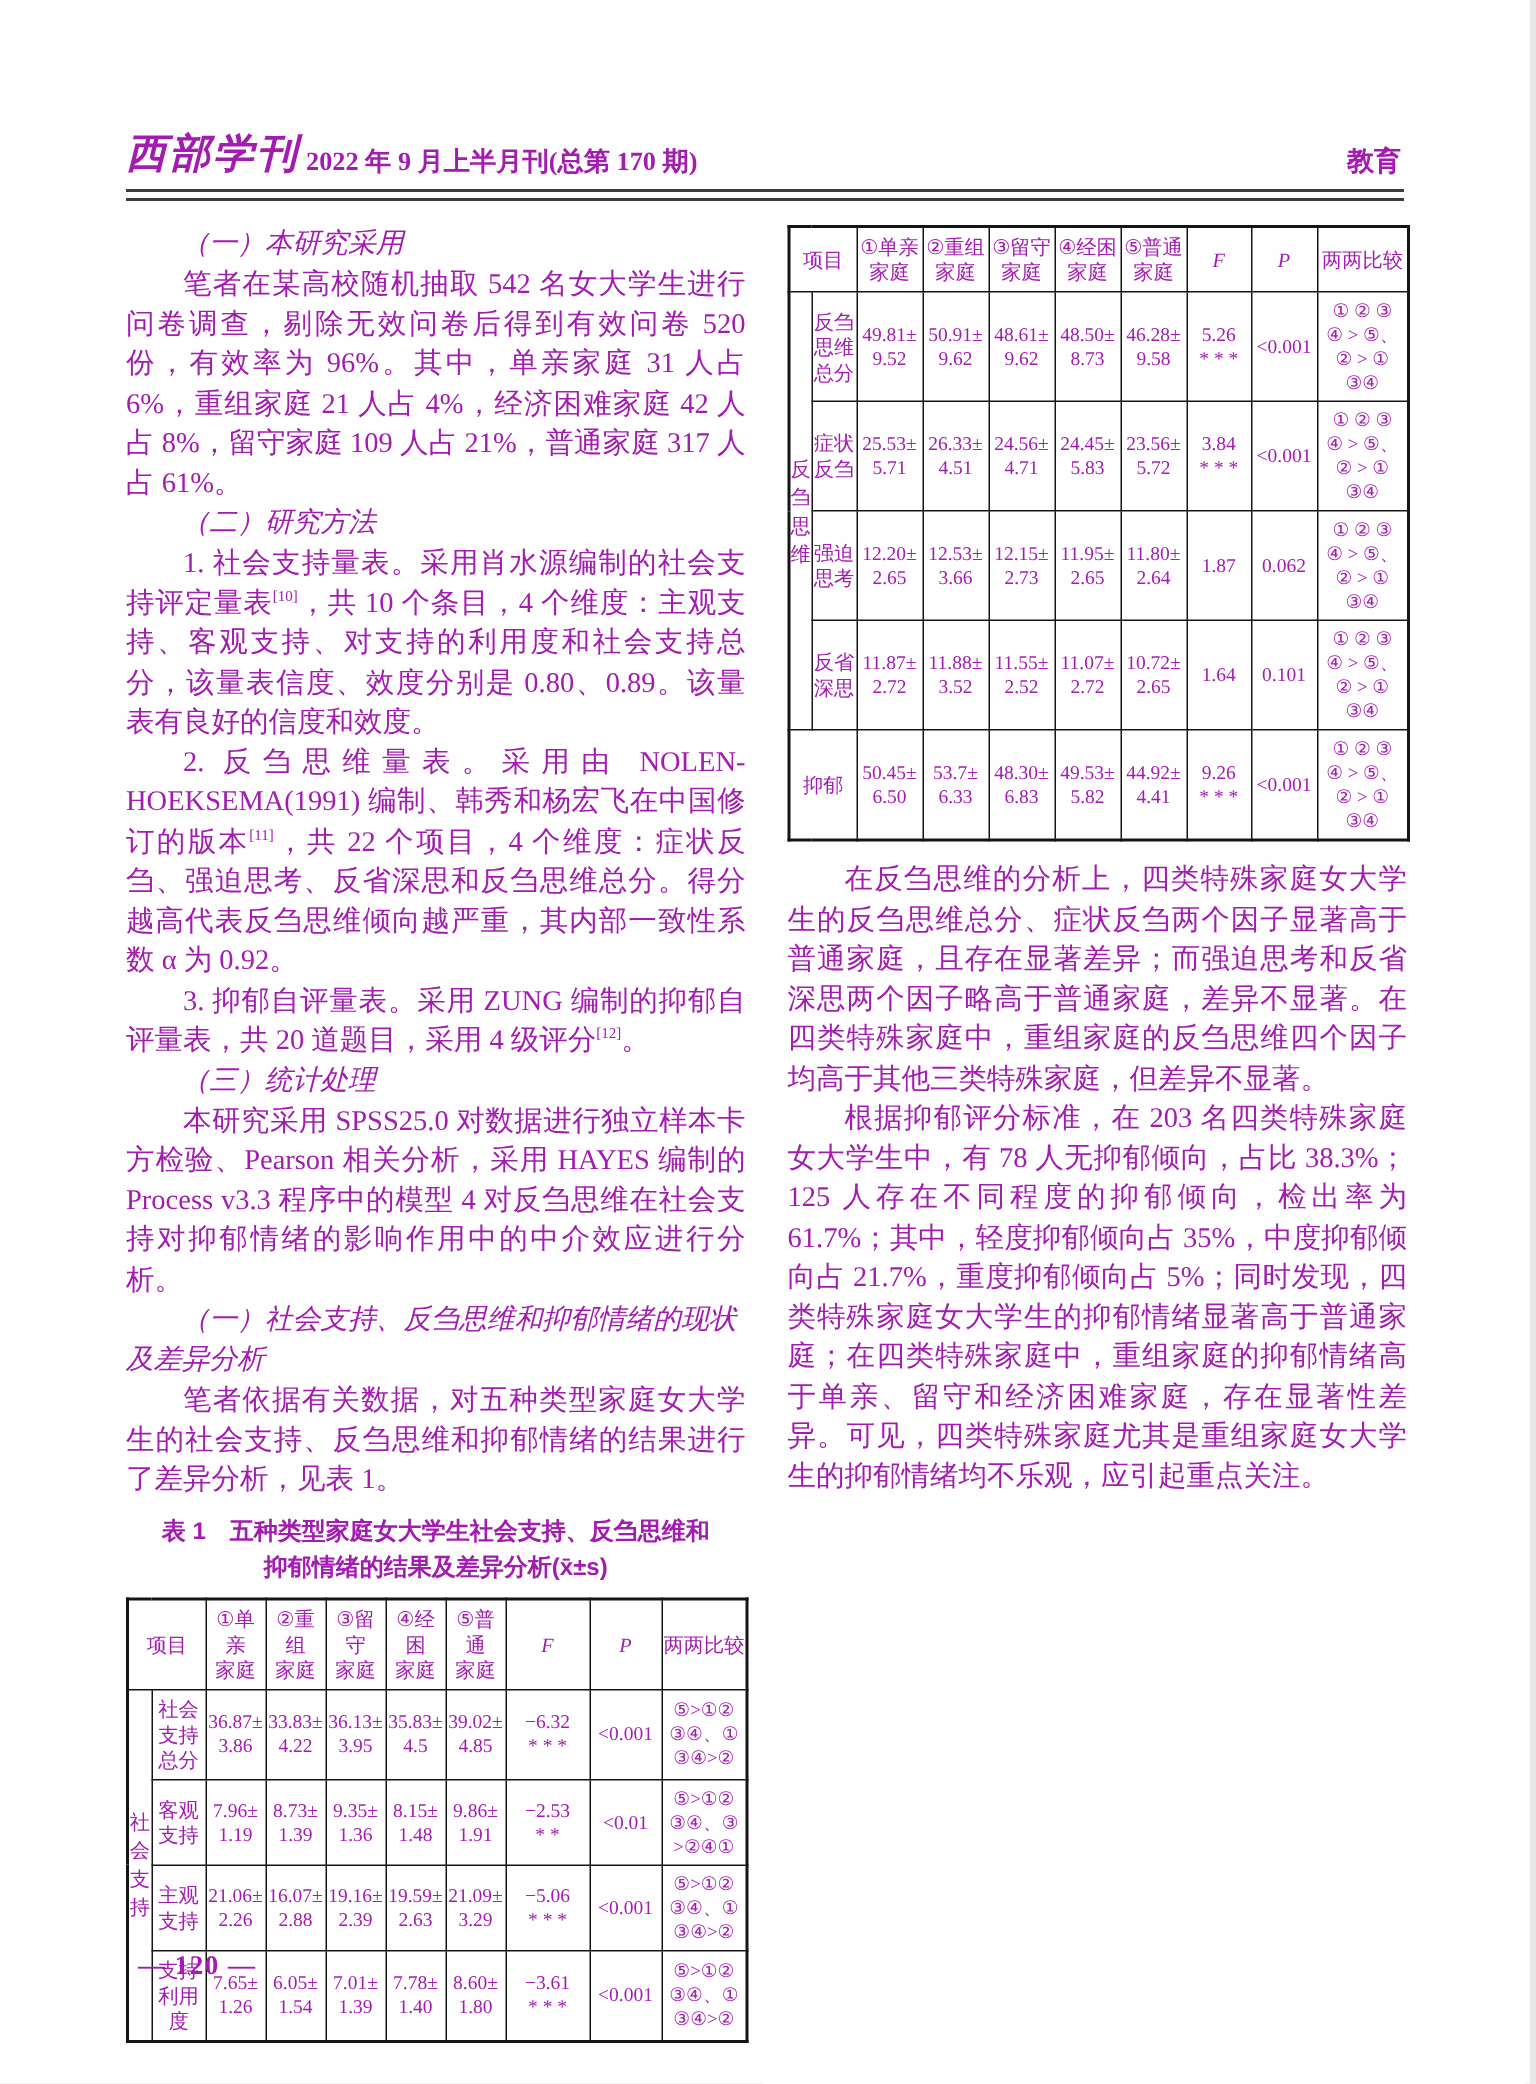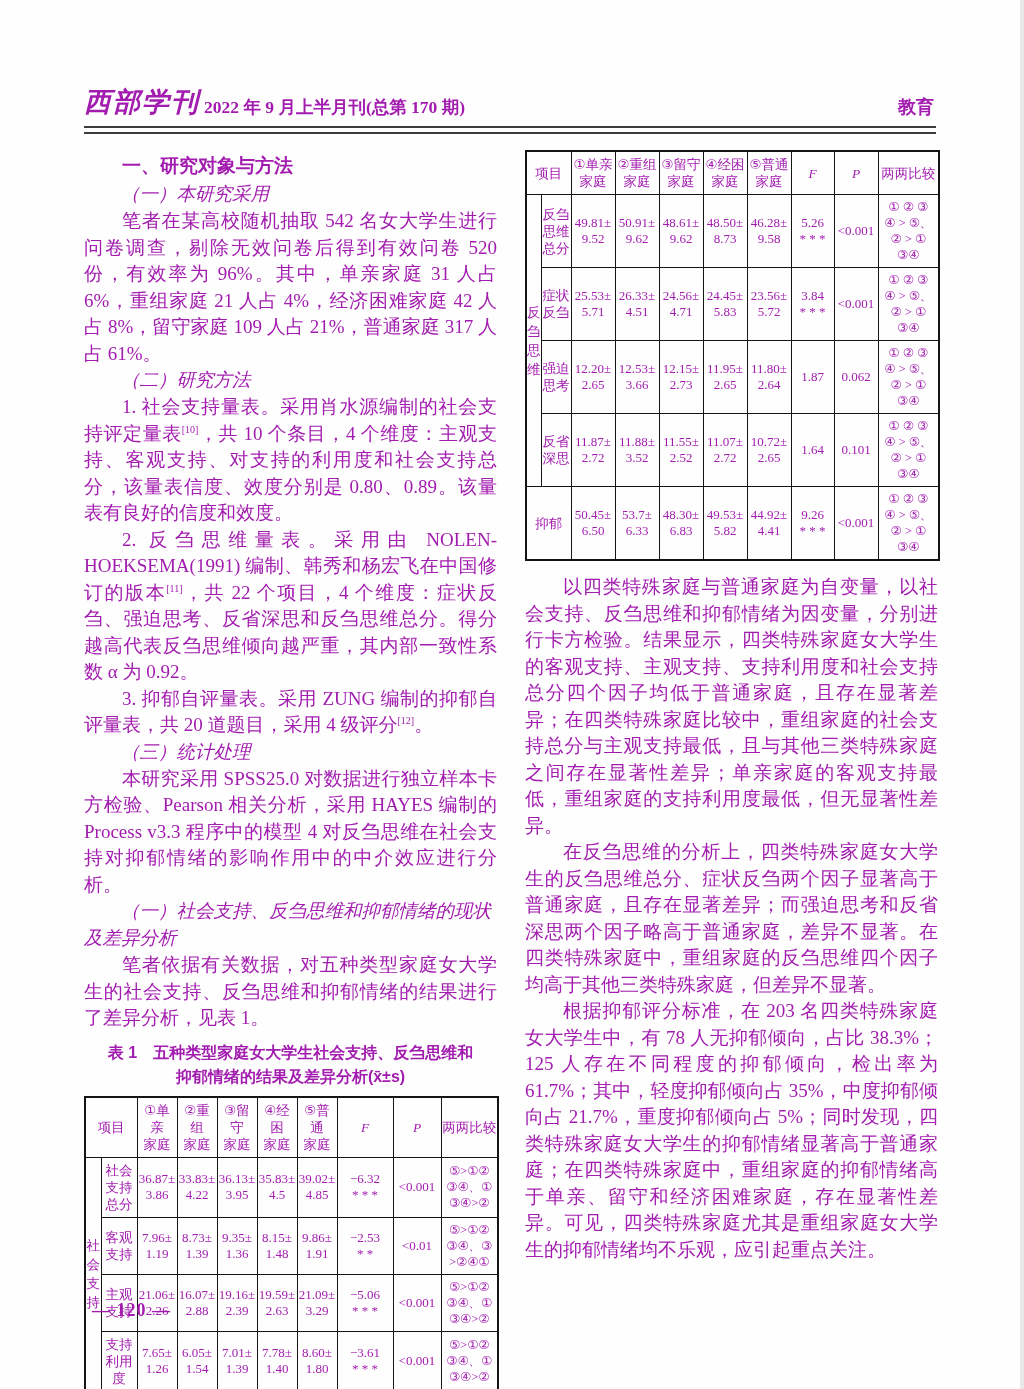--- a/index.html
+++ b/index.html
@@ -51,21 +51,20 @@
       <span class="logo">西部学刊</span>
         <span class="issue">2022 年 9 月上半月刊(总第 170 期)</span>
     </div>
     <span class="section">教育</span>
   </div>
   <div class="double-rule"></div>
 
   <div class="content">
     <div class="col">
       <div id="left-blocks">
-          <div class="h1">一、研究对象与方法</div>
           <div class="kai">（一）本研究采用</div>
           <div class="para">笔者在某高校随机抽取 542 名女大学生进行问卷调查，剔除无效问卷后得到有效问卷 520 份，有效率为 96%。其中，单亲家庭 31 人占 6%，重组家庭 21 人占 4%，经济困难家庭 42 人占 8%，留守家庭 109 人占 21%，普通家庭 317 人占 61%。</div>
           <div class="kai">（二）研究方法</div>
           <div class="para">1. 社会支持量表。采用肖水源编制的社会支持评定量表<sup>[10]</sup>，共 10 个条目，4 个维度：主观支持、客观支持、对支持的利用度和社会支持总分，该量表信度、效度分别是 0.80、0.89。该量表有良好的信度和效度。</div>
           <div class="para">2. 反刍思维量表。采用由 NOLEN-HOEKSEMA(1991) 编制、韩秀和杨宏飞在中国修订的版本<sup>[11]</sup>，共 22 个项目，4 个维度：症状反刍、强迫思考、反省深思和反刍思维总分。得分越高代表反刍思维倾向越严重，其内部一致性系数 α 为 0.92。</div>
           <div class="para">3. 抑郁自评量表。采用 ZUNG 编制的抑郁自评量表，共 20 道题目，采用 4 级评分<sup>[12]</sup>。</div>
           <div class="kai">（三）统计处理</div>
           <div class="para">本研究采用 SPSS25.0 对数据进行独立样本卡方检验、Pearson 相关分析，采用 HAYES 编制的 Process v3.3 程序中的模型 4 对反刍思维在社会支持对抑郁情绪的影响作用中的中介效应进行分析。</div>
           <div class="kai">（一）社会支持、反刍思维和抑郁情绪的现状及差异分析</div>
           <div class="para">笔者依据有关数据，对五种类型家庭女大学生的社会支持、反刍思维和抑郁情绪的结果进行了差异分析，见表 1。</div>
@@ -234,21 +233,20 @@
                 <td class="num">49.53±<br>5.82</td>
                 <td class="num">44.92±<br>4.41</td>
                 <td class="num">9.26<br>* * *</td>
                 <td class="num">&lt;0.001</td>
                 <td class="cmp">① ② ③<br>④ &gt; ⑤、<br>② &gt; ①<br>③④</td>
               </tr>
             </tbody>
           </table>
         </div>
       <div id="right-blocks">
-          <div class="para">以四类特殊家庭与普通家庭为自变量，以社会支持、反刍思维和抑郁情绪为因变量，分别进行卡方检验。结果显示，四类特殊家庭女大学生的客观支持、主观支持、支持利用度和社会支持总分四个因子均低于普通家庭，且存在显著差异；在四类特殊家庭比较中，重组家庭的社会支持总分与主观支持最低，且与其他三类特殊家庭之间存在显著性差异；单亲家庭的客观支持最低，重组家庭的支持利用度最低，但无显著性差异。</div>
           <div class="para">在反刍思维的分析上，四类特殊家庭女大学生的反刍思维总分、症状反刍两个因子显著高于普通家庭，且存在显著差异；而强迫思考和反省深思两个因子略高于普通家庭，差异不显著。在四类特殊家庭中，重组家庭的反刍思维四个因子均高于其他三类特殊家庭，但差异不显著。</div>
           <div class="para">根据抑郁评分标准，在 203 名四类特殊家庭女大学生中，有 78 人无抑郁倾向，占比 38.3%；125 人存在不同程度的抑郁倾向，检出率为 61.7%；其中，轻度抑郁倾向占 35%，中度抑郁倾向占 21.7%，重度抑郁倾向占 5%；同时发现，四类特殊家庭女大学生的抑郁情绪显著高于普通家庭；在四类特殊家庭中，重组家庭的抑郁情绪高于单亲、留守和经济困难家庭，存在显著性差异。可见，四类特殊家庭尤其是重组家庭女大学生的抑郁情绪均不乐观，应引起重点关注。</div>
         </div>
     </div>
   </div>
 
   <div class="footer">
     <span>— 120 —</span>
   </div>
 </div>

